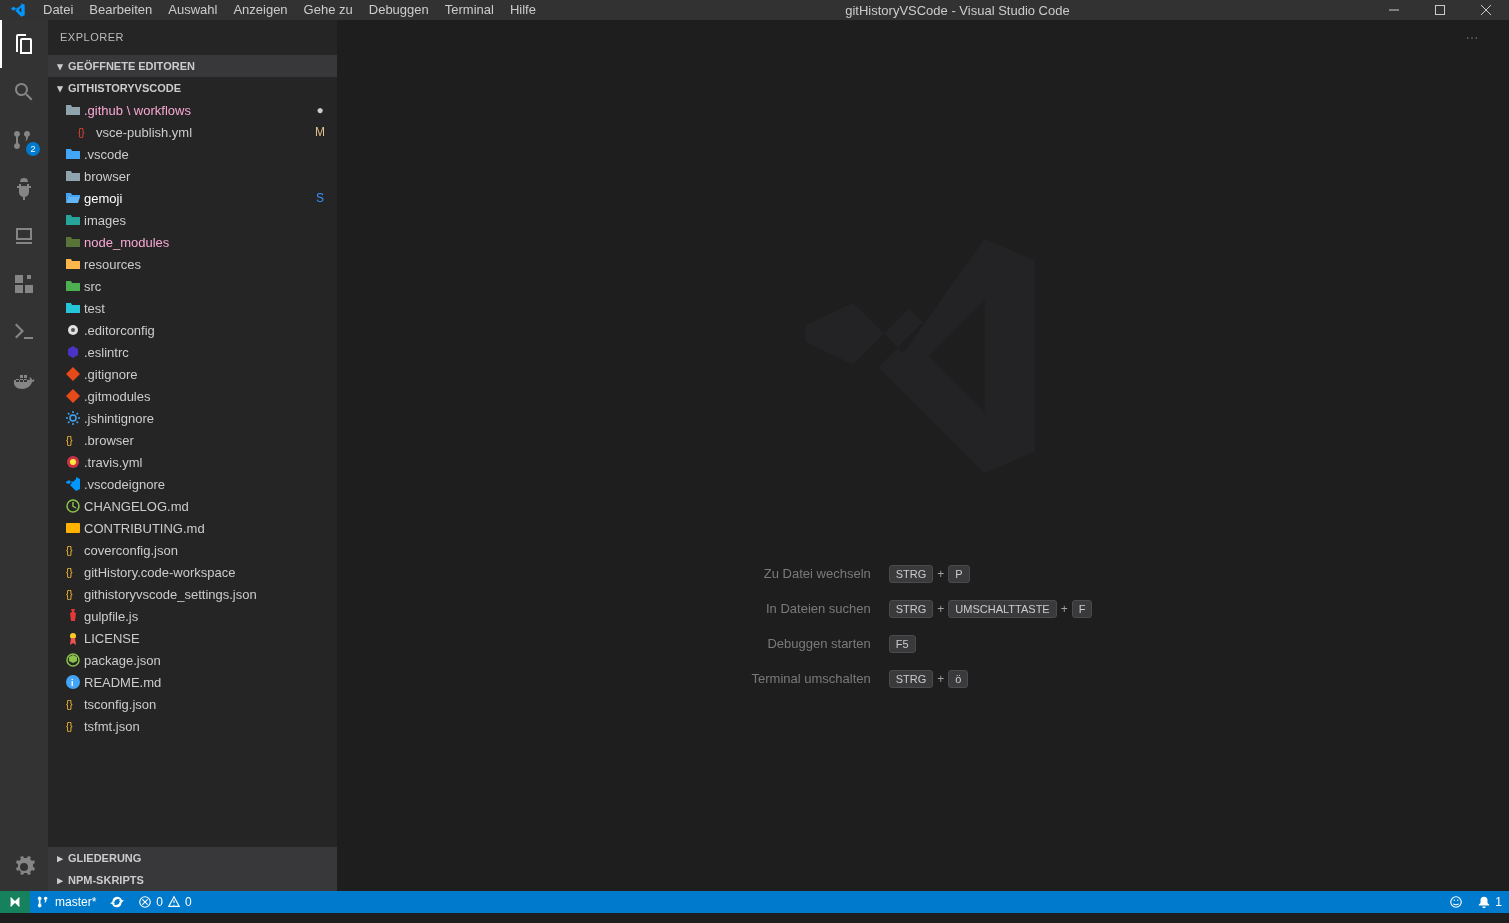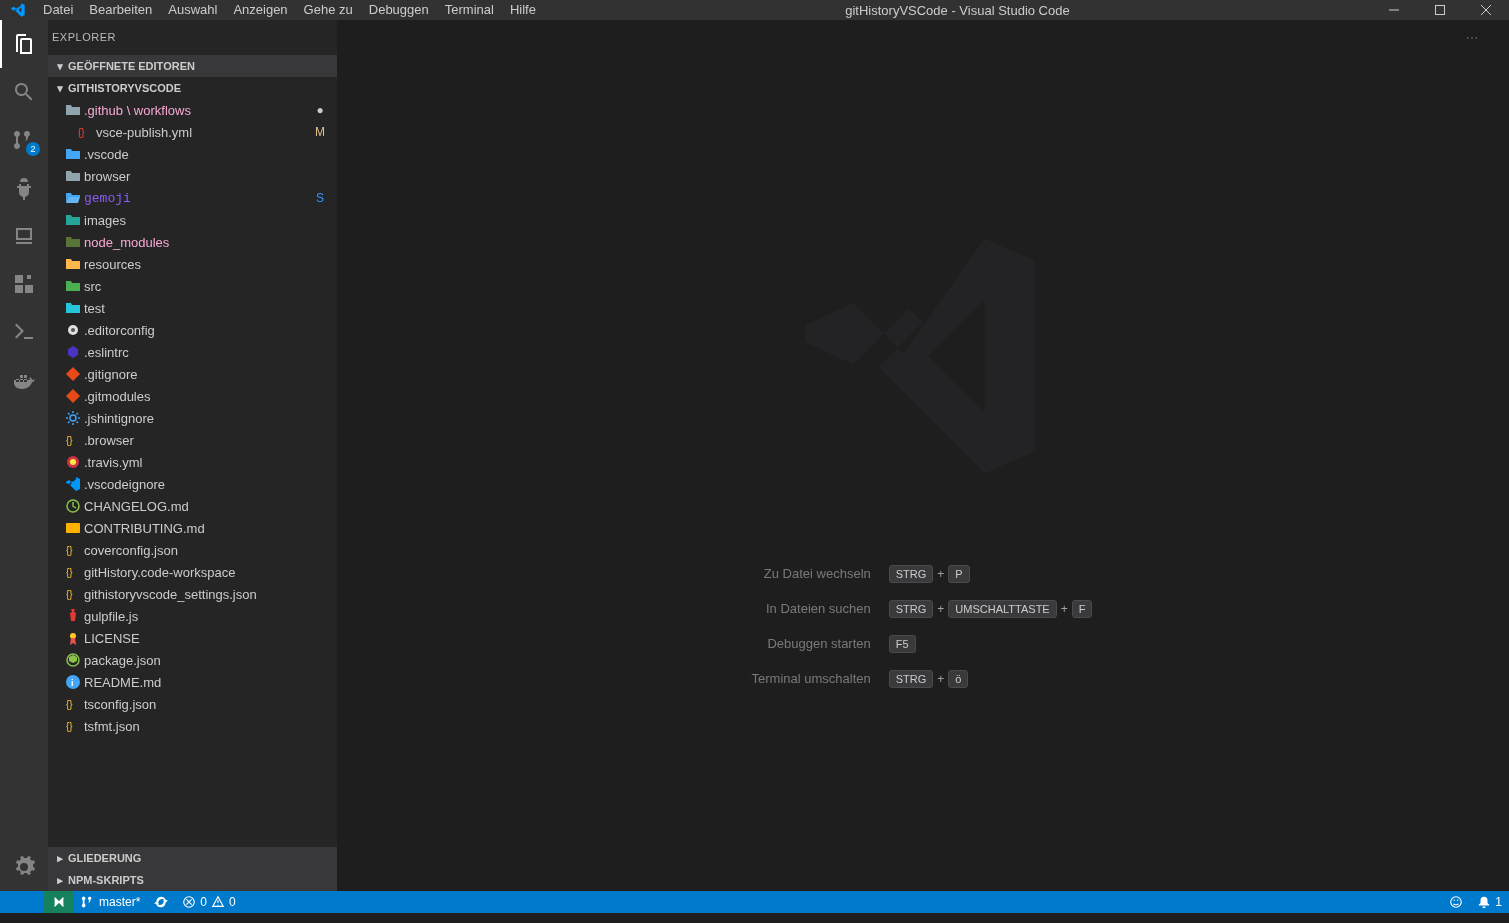--- a/index.html
+++ b/index.html
@@ -22,53 +22,53 @@
 .activity-bar { width: 48px; background: #333333; display: flex; flex-direction: column; }
 .activity-bar .item { width: 48px; height: 48px; display: flex; align-items: center; justify-content: center; position: relative; color: #858585; }
 .activity-bar .item.active { color: #ffffff; }
 .activity-bar .item.active::before { content: ''; position: absolute; left: 0; top: 0; bottom: 0; width: 2px; background: #ffffff; }
 .activity-bar .item svg { width: 24px; height: 24px; }
 .activity-bar .spacer { flex: 1; }
 .activity-bar .badge { position: absolute; bottom: 8px; right: 8px; background: #007acc; color: #fff; font-size: 9px; min-width: 14px; height: 14px; border-radius: 10px; display: flex; align-items: center; justify-content: center; padding: 0 3px; }
 
 
 .sidebar { width: 289px; background: #252526; display: flex; flex-direction: column; overflow: hidden; }
-.sidebar-title { height: 35px; line-height: 35px; padding-left: 4px; font-size: 11px; color: #bbbbbb; letter-spacing: 0.5px; }
+.sidebar-title { height: 35px; line-height: 35px; padding-left: 12px; font-size: 11px; color: #bbbbbb; letter-spacing: 0.5px; }
 .section-header { height: 22px; display: flex; align-items: center; padding-left: 4px; font-size: 11px; font-weight: 700; color: #cccccc; background: #38383a; cursor: default; text-transform: uppercase; }
 .section-header.plain { background: #252526; }
 .section-header .twisty { width: 16px; display: inline-flex; align-items: center; justify-content: center; }
 .tree { flex: 1; overflow-y: auto; }
 .tree-row { height: 22px; display: flex; align-items: center; font-size: 13px; color: #cccccc; padding-right: 10px; cursor: default; }
 .tree-row .indent { display: inline-block; }
 .tree-row .icon { width: 22px; display: inline-flex; align-items: center; justify-content: center; margin-right: 0; }
 .tree-row .icon svg { width: 16px; height: 16px; }
 .tree-row .label { flex: 1; white-space: nowrap; overflow: hidden; text-overflow: ellipsis; }
 .tree-row .status { font-size: 12px; width: 14px; text-align: center; }
 .tree-row.muted .label { color: #f9a8d4; }
 .tree-row.mod .status { color: #e2c08d; }
-.tree-row.sub .label { color: #8b5cf6; font-family: Liberation Mono, monospace; }
+.tree-row.sub .label { color: #ffffff; }
 .tree-row.sub .status { color: #3794ff; }
 .tree-row.dim .icon { opacity: 0.5; }
 
 
 .editor { flex: 1; background: #1e1e1e; display: flex; align-items: center; justify-content: center; position: relative; }
 .watermark { text-align: center; position: relative; }
 .watermark-logo { width: 280px; height: 280px; margin: 0 auto 60px; opacity: 1; }
 .watermark-logo svg { width: 100%; height: 100%; }
 .shortcuts { display: table; margin: 0 auto; }
 .shortcut-row { display: table-row; }
 .shortcut-row > div { display: table-cell; padding: 8px 8px; vertical-align: middle; }
 .shortcut-label { text-align: right; color: #a0a0a0b3; font-size: 13px; }
 .shortcut-keys { text-align: left; }
 .key { display: inline-block; background: #3a3a3c; border: 1px solid #4a4a4c; border-radius: 3px; padding: 2px 6px; font-size: 11px; color: #cccccc; margin: 0 2px; }
 .plus { color: #a0a0a0; font-size: 12px; margin: 0 2px; }
 .editor .tab-hint { position: absolute; top: 0; right: 28px; width: 18px; text-align: center; color: #6b6b6b; font-size: 13px; line-height: 35px; }
 
 
-.status-bar { height: 22px; background: #007acc; display: flex; align-items: center; color: #ffffff; font-size: 12px; padding-left: 44px; }
+.status-bar { height: 22px; background: #007acc; display: flex; align-items: center; color: #ffffff; font-size: 12px; }
 .status-bar .sb-item { padding: 0 7px; display: flex; align-items: center; gap: 4px; height: 22px; }
 .status-bar .remote { background: #16825d; padding: 0 8px; }
 .status-bar .spacer { flex: 1; }
 .status-bar svg { width: 14px; height: 14px; }
 
 
 ::-webkit-scrollbar { width: 10px; }
 ::-webkit-scrollbar-thumb { background: #4e4e4e; }
 ::-webkit-scrollbar-track { background: transparent; }
 </style>

